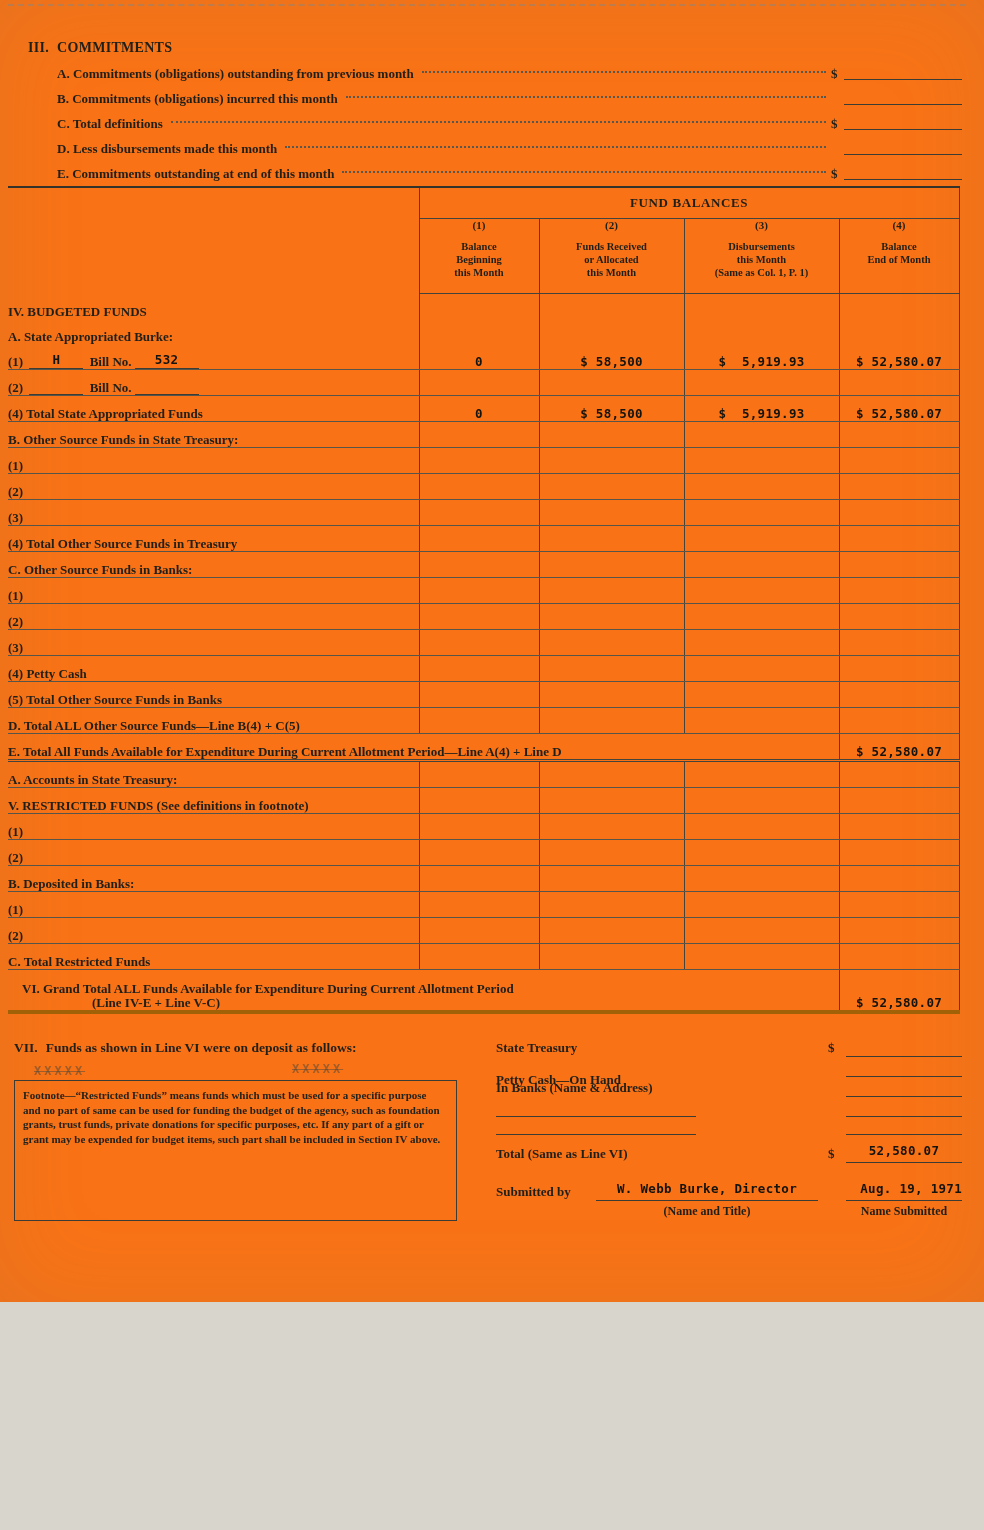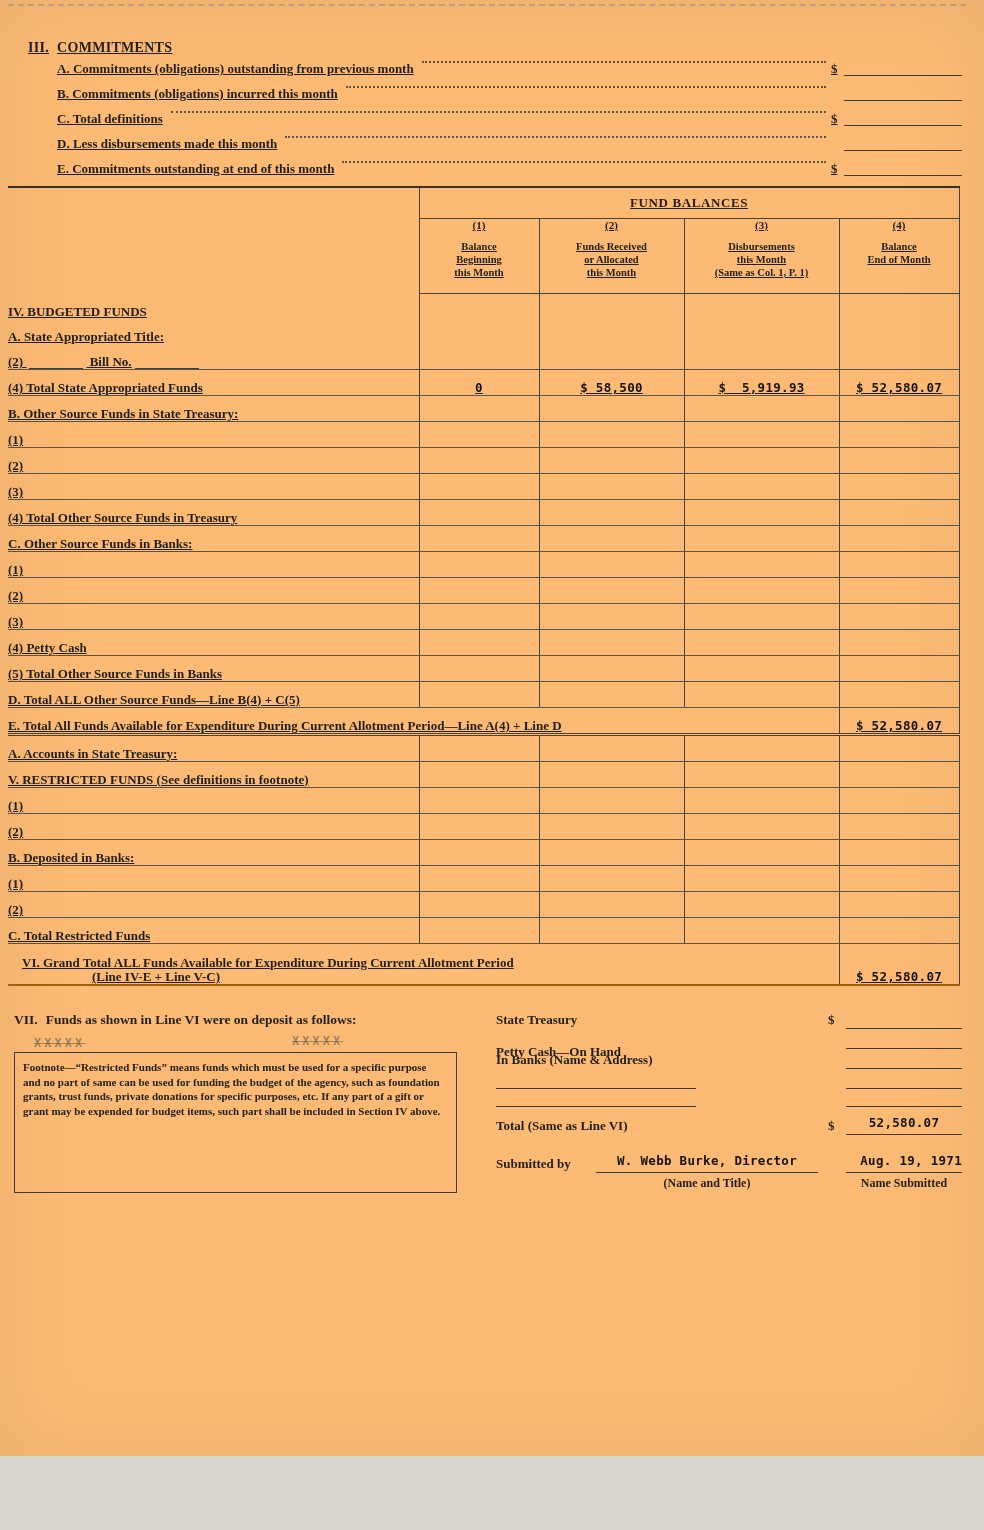--- a/index.html
+++ b/index.html
@@ -1,32 +1,32 @@
 <!DOCTYPE html>
 <html><head>
 <meta charset="utf-8">
 <style>
   html,body{margin:0;padding:0;}
   body{width:984px;background:#d8d5cc;font-family:"Liberation Serif",serif;}
-  .page{position:relative;width:984px;height:1456px;background:#fdba74;color:#201f1a;overflow:hidden;
-        box-shadow:inset 0 0 90px rgba(120,110,85,.14);text-decoration:underline;}
+  .page{position:relative;width:984px;height:1302px;background:#f97316;color:#201f1a;overflow:hidden;
+        box-shadow:inset 0 0 90px rgba(120,110,85,.14);}
   .typed{font-family:"DejaVu Sans Mono",monospace;font-weight:700;font-size:12.5px;letter-spacing:.3px;
          color:#14130e;white-space:pre;}
   
   .scan-top-line{position:absolute;top:4px;left:8px;width:958px;border-top:2px dashed #8a877f;opacity:.5;}
   .artifact{position:absolute;background:#6b685f;opacity:.55;}
   .a1{left:94px;top:1490px;width:2px;height:28px;}
   .a2{left:888px;top:1484px;width:2px;height:10px;}
 
   
   .s3{margin-top:40px;}
   .s3-title{padding-left:28px;font-weight:700;font-size:14px;letter-spacing:.3px;}
   .s3-title .snum{margin-right:8px;}
   .s3-rows{margin-top:5px;}
-  .s3-row{display:flex;align-items:flex-start;height:25px;padding-left:57px;padding-right:22px;
+  .s3-row{display:flex;align-items:center;height:25px;padding-left:57px;padding-right:22px;
           font-weight:700;font-size:13px;}
   .s3-label{white-space:nowrap;}
   .leader{flex:1;border-bottom:2px dotted #5a584e;margin:0 5px 4px 8px;}
   .dollar{width:13px;font-weight:700;}
   .amount-line{width:118px;border-bottom:1px solid #3c3b34;height:14px;margin-bottom:2px;}
 
   
   .fund-table{margin-left:8px;border-collapse:collapse;table-layout:fixed;width:951px;
               border-top:2px solid #33322b;}
   .fund-table th,.fund-table td{padding:0;}
@@ -41,21 +41,21 @@
   .col-head .cnum{margin-bottom:8px;font-size:11px;}
   .fund-table tbody td{height:25px;vertical-align:bottom;}
   .lbl{font-weight:700;font-size:13px;padding-bottom:4px;line-height:14px;white-space:nowrap;}
   .ind0{padding-left:28px;}
   .ind1{padding-left:57px;}
   .ind2{padding-left:76px;}
   .val{border-left:1px solid #45443c;text-align:center;padding-bottom:4px;}
   .fund-table tbody td.val:last-child{border-right:1px solid #45443c;}
   tr.rline td{border-bottom:1px solid #57554a;}
   tr.dline td{border-bottom:3px double #45443c;}
-  tr.vi-row td{border-bottom:2px solid #a16207;height:40px;}
+  tr.vi-row td{border-bottom:4px solid #a16207;height:40px;}
   .vi-l1{padding-left:14px;}
   .vi-l2{padding-left:84px;}
   .blank{display:inline-block;min-width:54px;border-bottom:1px solid #3c3b34;text-align:center;
          height:15px;line-height:14px;margin:0 3px;vertical-align:bottom;}
   .b2{min-width:64px;}
 
   
   .s7{position:relative;margin-top:20px;height:260px;font-size:13px;}
   .s7-title{position:absolute;left:14px;top:6px;font-weight:700;font-size:13.5px;white-space:nowrap;}
   .s7-title .snum{margin-right:8px;}
@@ -170,25 +170,32 @@
     </thead>
     <tbody>
         <tr>
           <td class="lbl ind0">IV.  BUDGETED FUNDS</td>
           <td class="val"></td>
           <td class="val"></td>
           <td class="val"></td>
           <td class="val"></td>
         </tr>
         <tr>
-          <td class="lbl ind1">A. State Appropriated Title:</td>
-          <td class="val"></td>
-          <td class="val"></td>
-          <td class="val"></td>
-          <td class="val"></td>
+          <td class="lbl ind1">A. State Appropriated Burke:</td>
+          <td class="val"></td>
+          <td class="val"></td>
+          <td class="val"></td>
+          <td class="val"></td>
+        </tr>
+        <tr class="rline">
+          <td class="lbl ind2"><span>(1) </span><span class="blank b1 typed">H</span><span> Bill No.</span><span class="blank b2 typed">532</span></td>
+          <td class="val typed">0</td>
+          <td class="val typed">$ 58,500</td>
+          <td class="val typed">$  5,919.93</td>
+          <td class="val typed">$ 52,580.07</td>
         </tr>
         <tr class="rline">
           <td class="lbl ind2"><span>(2) </span><span class="blank b1"></span><span> Bill No.</span><span class="blank b2"></span></td>
           <td class="val"></td>
           <td class="val"></td>
           <td class="val"></td>
           <td class="val"></td>
         </tr>
         <tr class="rline">
           <td class="lbl ind2">(4) Total State Appropriated Funds</td>

